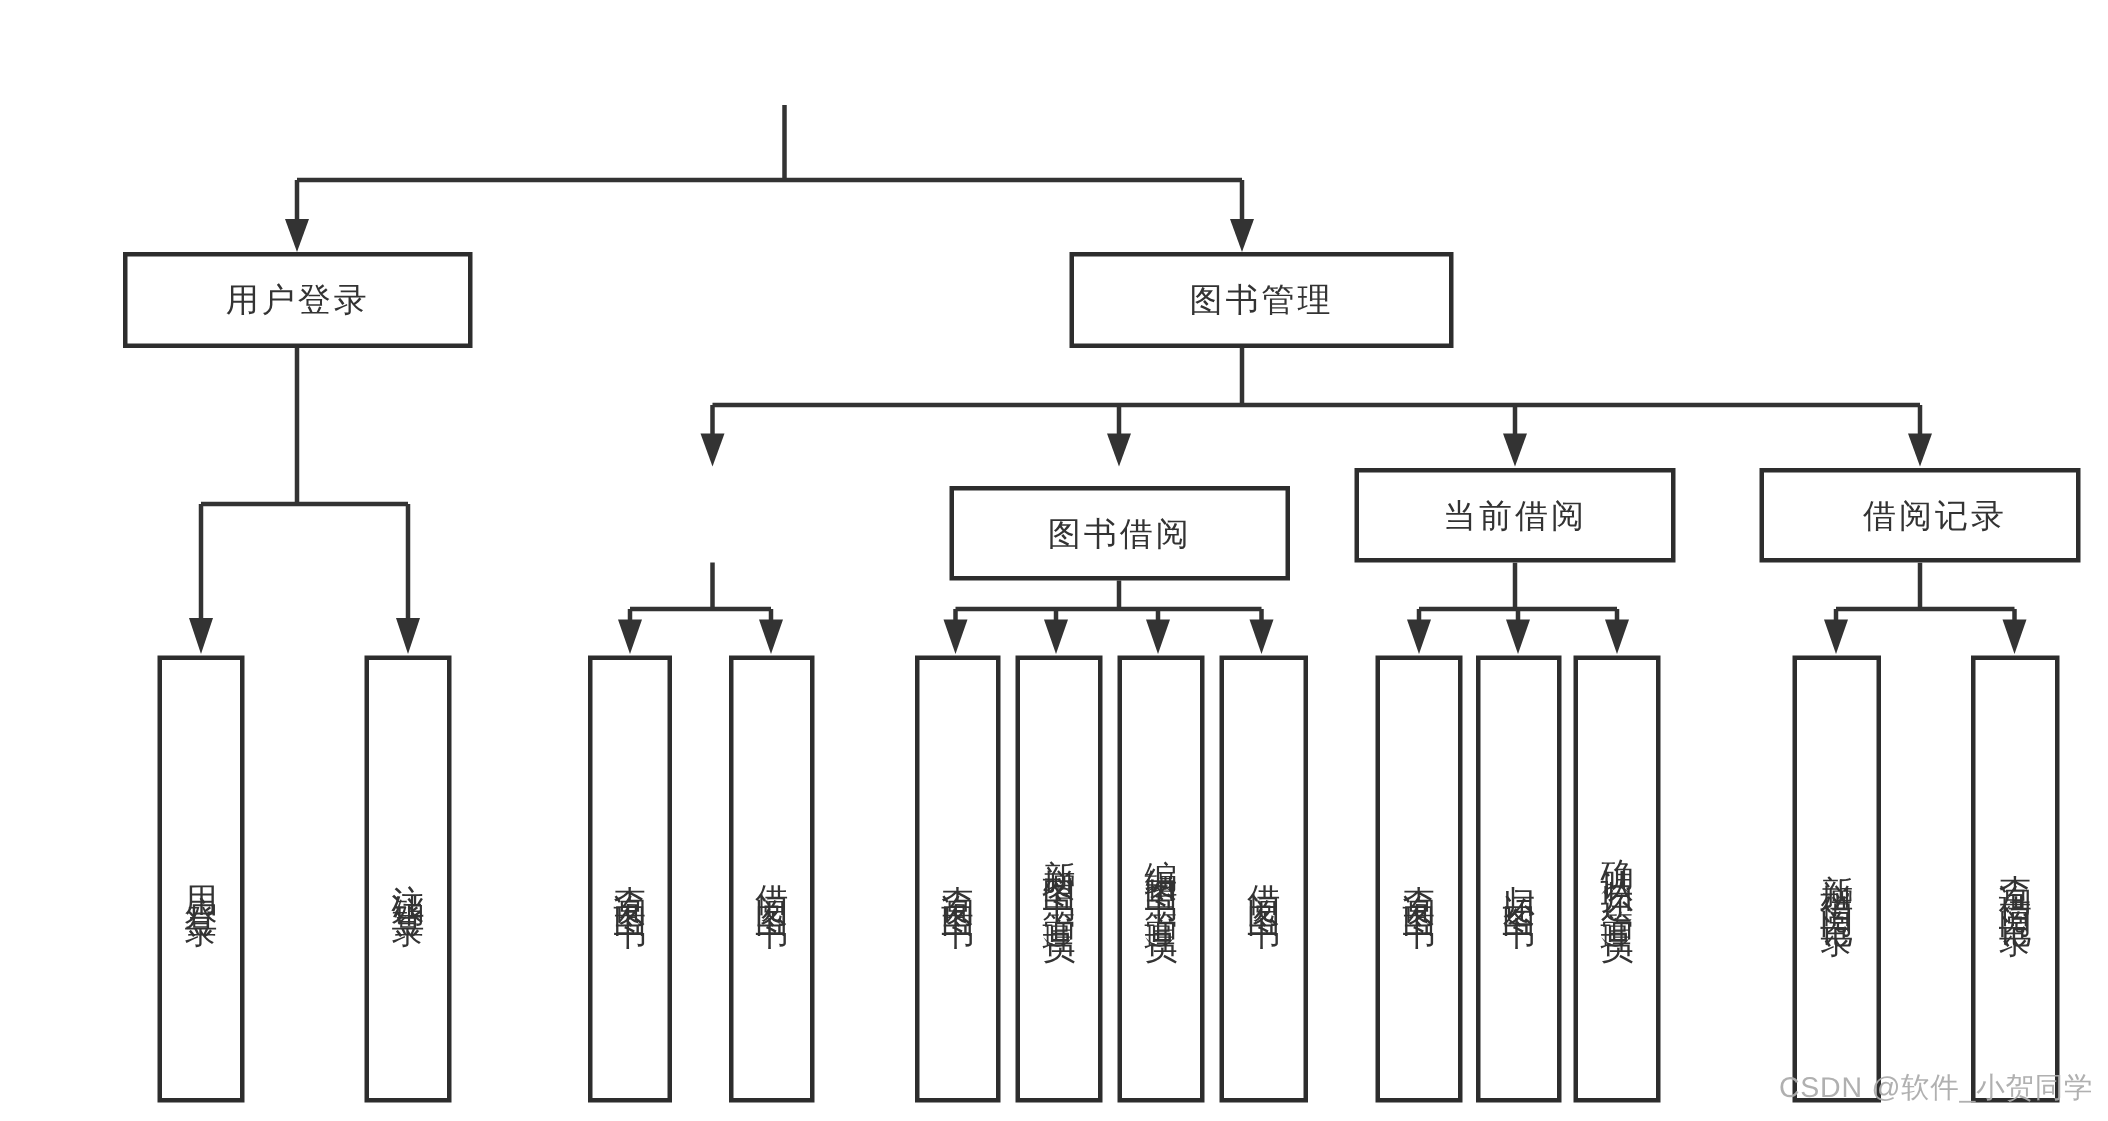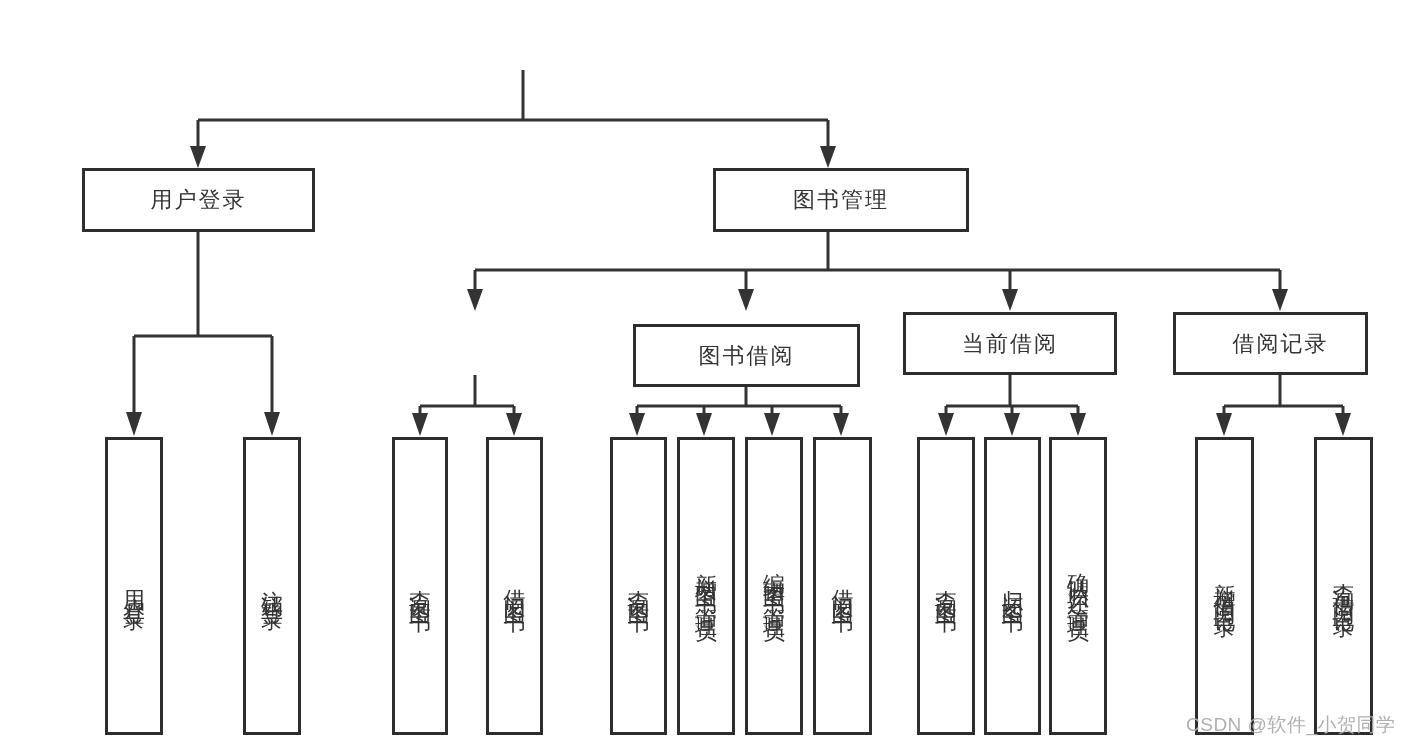--- a/index.html
+++ b/index.html
@@ -138,21 +138,21 @@
       <polygon points="1335,413 1351,413 1343,436"></polygon>
     </g>
   </svg>
 
 
   <div class="node hbox" style="left:82px; top:168px; width:233px; height:64px;">用户登录</div>
   <div class="node hbox" style="left:713px; top:168px; width:256px; height:64px;">图书管理</div>
 
   <div class="node hbox" style="left:633px; top:312px; width:227px; height:63px;margin-top:12px;">图书借阅</div>
   <div class="node hbox" style="left:903px; top:312px; width:214px; height:63px;">当前借阅</div>
-  <div class="node hbox" style="left:1173px; top:312px; width:195px; height:63px;padding-left:20px;">借阅记录</div>
+  <div class="node hbox" style="left:1173px; top:312px; width:214px; height:63px;padding-left:20px;">借阅记录</div>
 
   <div class="node vbox" style="left:105px; width:58px;">
     <span class="vtext">用户登录</span>
   </div>
   <div class="node vbox" style="left:243px; width:58px;">
     <span class="vtext">注销登录</span>
   </div>
 
   <div class="node vbox" style="left:392px; width:56px;">
     <span class="vtext">查询图书</span>

